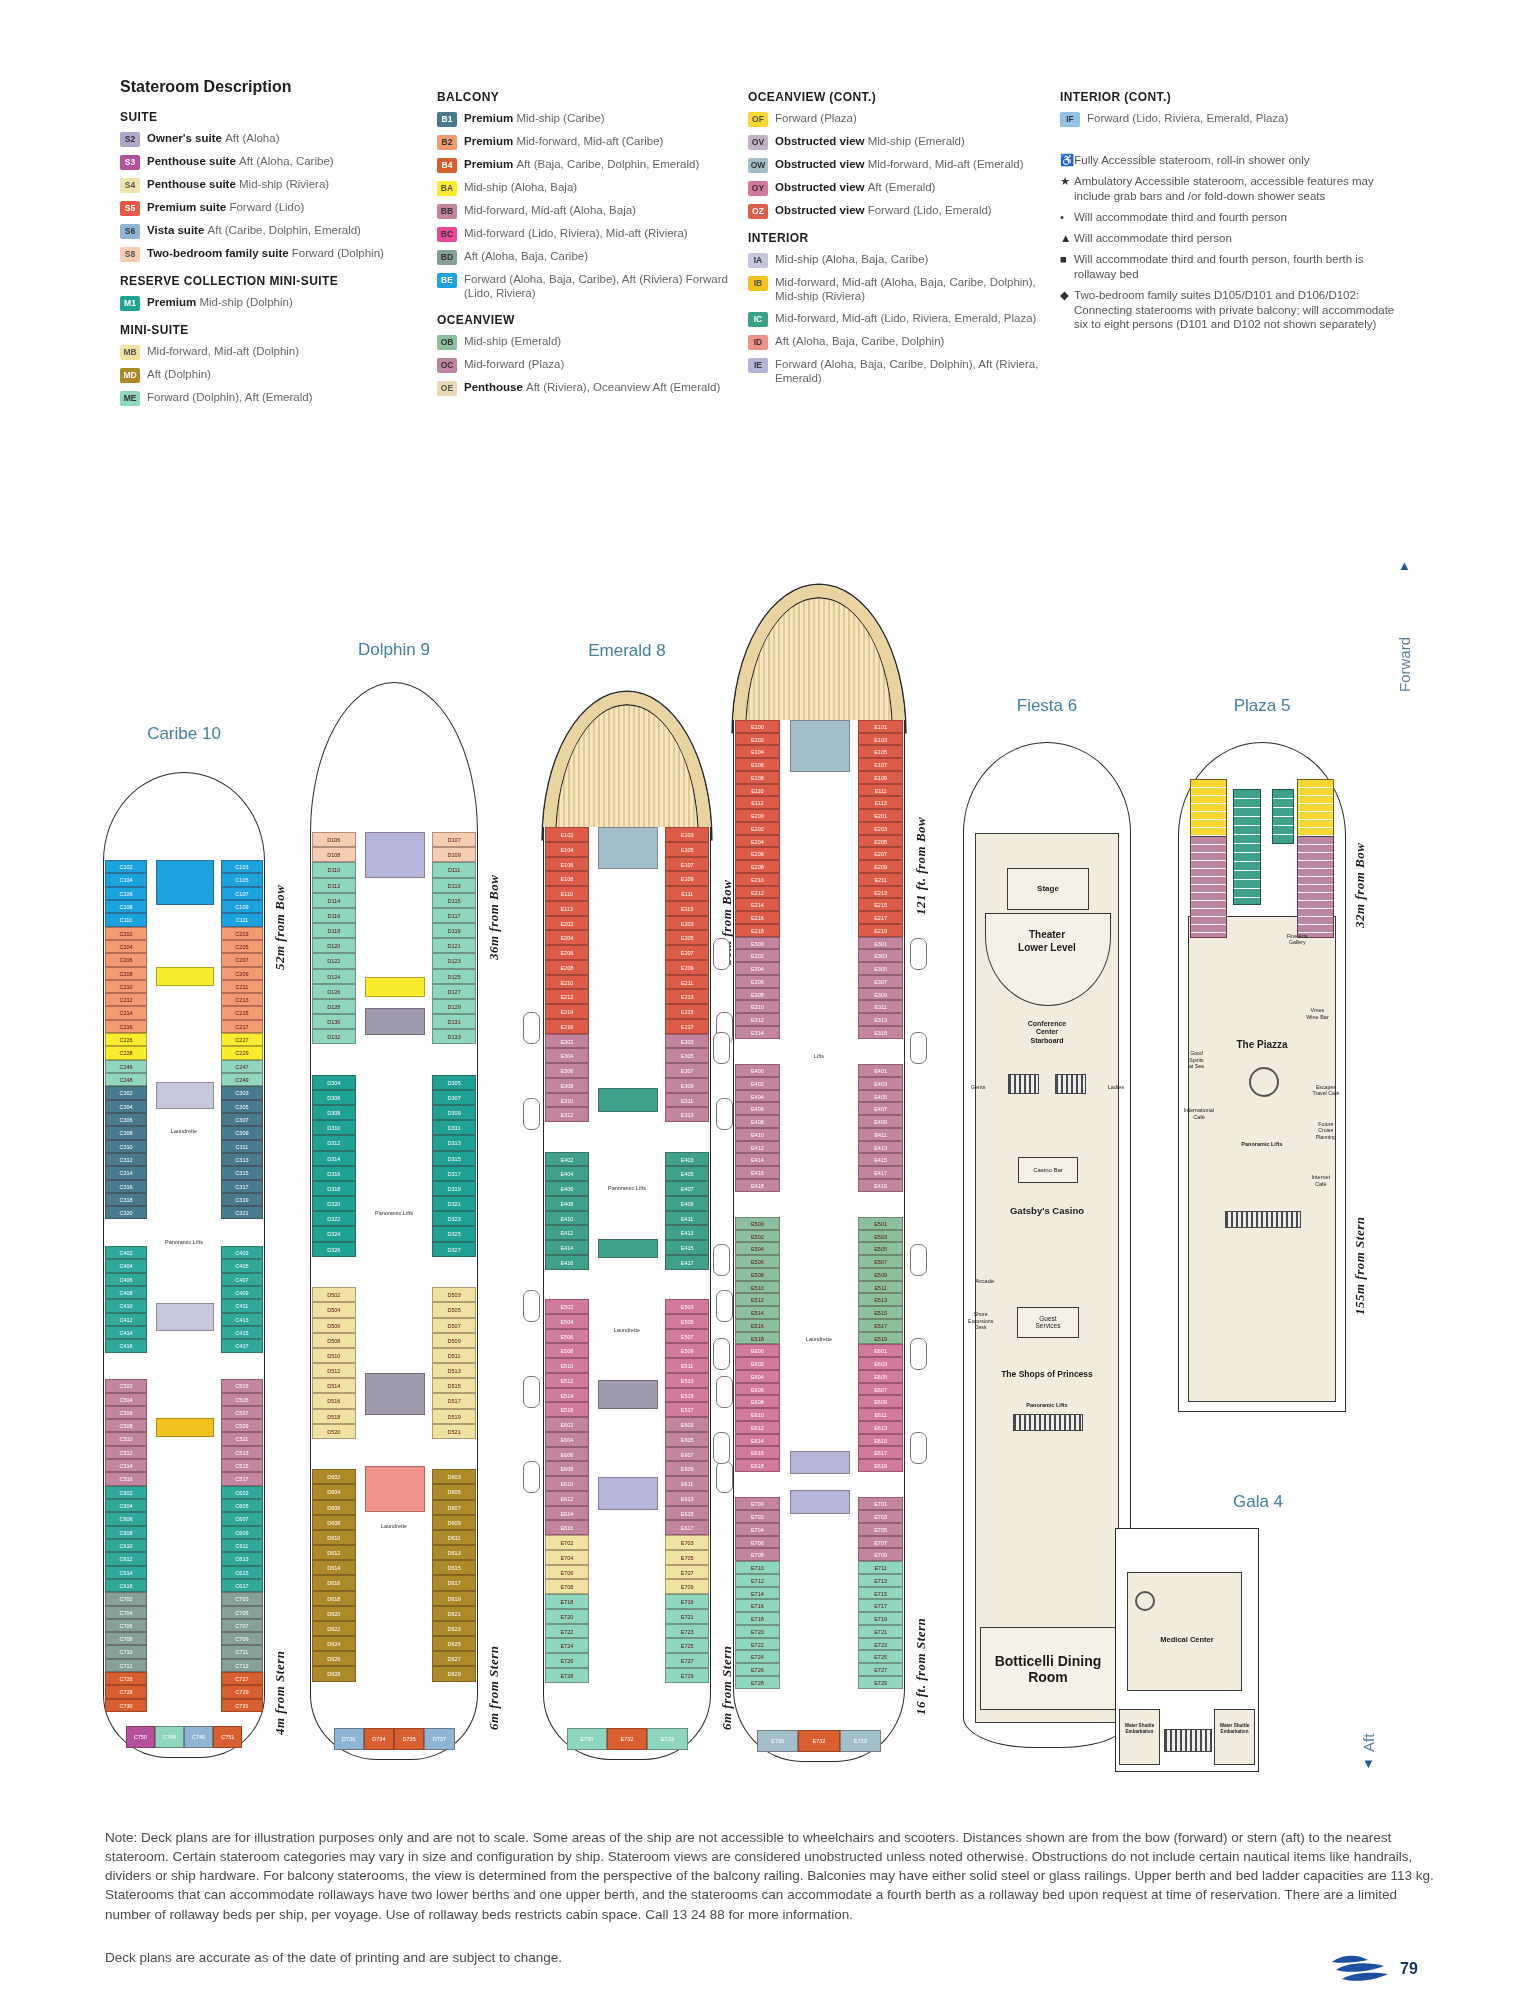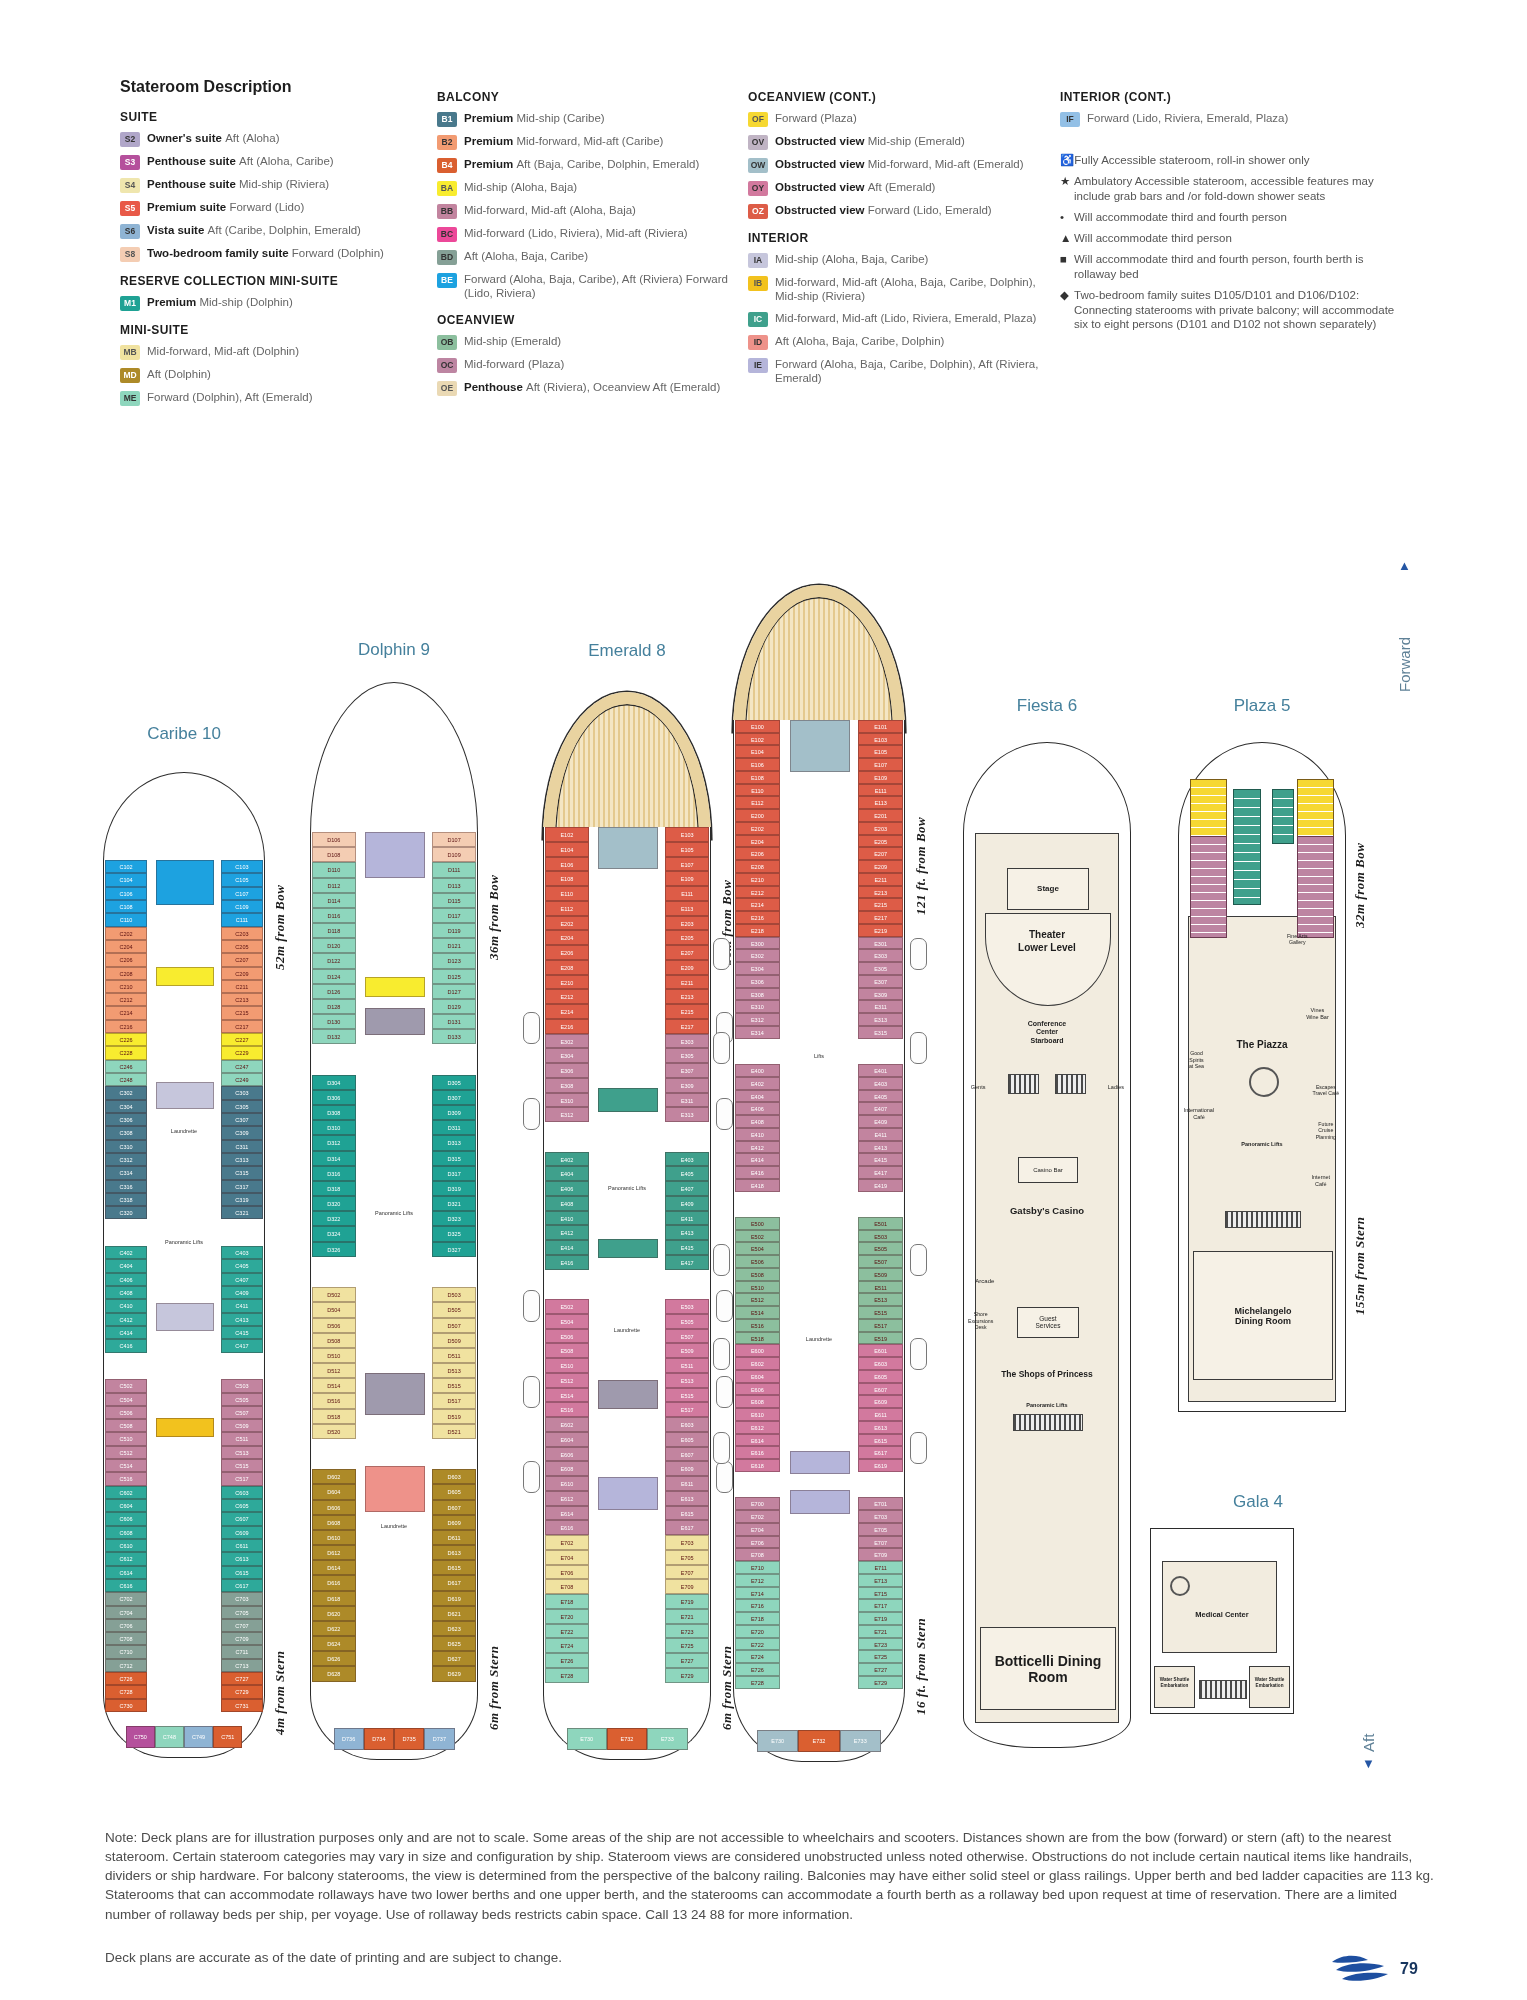--- a/index.html
+++ b/index.html
@@ -864,26 +864,24 @@
 Café</div>
   <div class="vlab" style="position:absolute;right:1%;width:22%;top:51%;font-size:5.2px;">Escapes
 Travel Café</div>
   <div class="vlab" style="position:absolute;right:1%;width:22%;top:56.5%;font-size:5.2px;">Future
 Cruise
 Planning</div>
   <div class="vlab" style="left:0;width:100%;top:59.5%;font-size:5.5px;font-weight:bold;">Panoramic Lifts</div>
   <div class="vlab" style="position:absolute;right:4%;width:22%;top:64.5%;font-size:5.5px;">Internet
 Café</div>
   <div class="hatch" style="left:28%;top:70%;width:44%;height:2.2%;"></div>
-  <div class="vbox" style="left:9%;top:76%;width:82%;height:19%;font-size:9px;font-weight:bold;">Michelangelo
-Dining Room</div>
 </div>
 
 <div class="deck-title" style="left:1168px;top:1492px;width:180px;">Gala 4</div>
-<div class="strip-wrap" style="left:1150px;top:1528px;width:144px;height:186px;">
+<div class="strip-wrap" style="left:1115px;top:1528px;width:144px;height:244px;">
   <div style="position:absolute;inset:0;border:1.5px solid #2b2b2b;background:#fff;"></div>
   <div class="beige" style="left:8%;top:18%;right:12%;height:48%;"></div>
   <div class="vlab" style="left:0;width:100%;top:44%;font-size:7.5px;font-weight:bold;">Medical Center</div>
   <div class="beige" style="left:3%;bottom:3%;width:27%;height:22%;"></div>
   <div class="beige" style="right:3%;bottom:3%;width:27%;height:22%;"></div>
   <div class="vlab" style="left:2%;width:30%;top:80%;font-size:4.6px;font-weight:bold;">Water Shuttle
 Embarkation</div>
   <div class="vlab" style="position:absolute;right:2%;width:30%;top:80%;font-size:4.6px;font-weight:bold;">Water Shuttle
 Embarkation</div>
   <div class="hatch" style="left:34%;bottom:8%;width:32%;height:9%;"></div>

